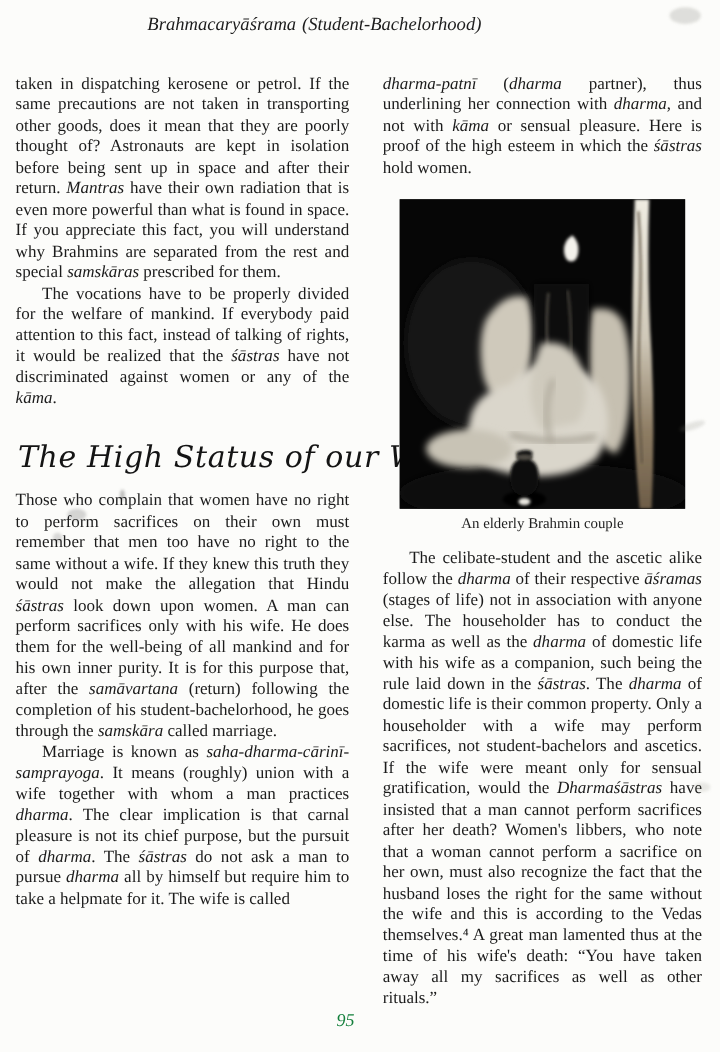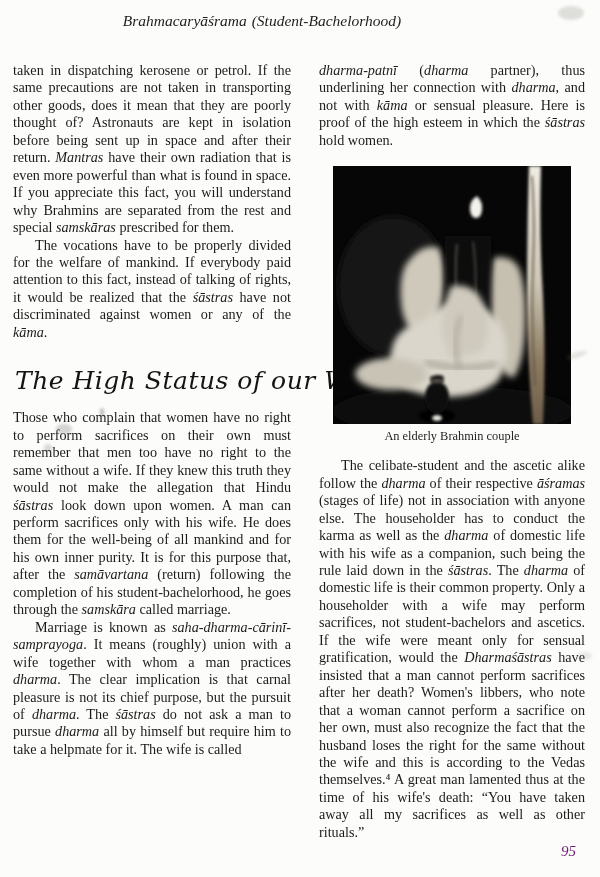--- a/index.html
+++ b/index.html
@@ -26,22 +26,22 @@
   figure{margin:17px auto 13px;width:238px;}
   .photo{
     width:238px;height:258px;background:#060606;position:relative;overflow:hidden;
   }
   .photo svg{display:block;}
   figcaption{
     margin-top:5px;text-align:center;font-size:12.4px;line-height:15px;color:#1f1f1f;
     text-indent:0;
   }
   .page-number{
-    position:absolute;top:843px;left:0;width:576px;text-align:right;
-    font-style:italic;font-size:15px;color:#701a75;
+    position:absolute;top:843px;left:0;width:576px;text-align:center;
+    font-style:italic;font-size:15px;color:#15803d;
   }
   .smudge{position:absolute;border-radius:50%;filter:blur(1.5px);pointer-events:none;}
   .smudge.s1{left:558px;top:6px;width:26px;height:14px;background:rgba(120,118,110,.22);}
   .smudge.s2{left:56px;top:424px;width:16px;height:10px;background:rgba(90,90,90,.25);}
   .smudge.s3{left:44px;top:444px;width:8px;height:8px;background:rgba(90,90,90,.22);}
   .smudge.s4{left:100px;top:408px;width:4px;height:9px;background:rgba(70,70,70,.35);}
   .smudge.s5{left:566px;top:352px;width:22px;height:6px;background:rgba(130,128,120,.20);transform:rotate(-18deg);}
   .smudge.s6{left:578px;top:652px;width:14px;height:8px;background:rgba(130,128,120,.16);}
 </style>
 </head>

